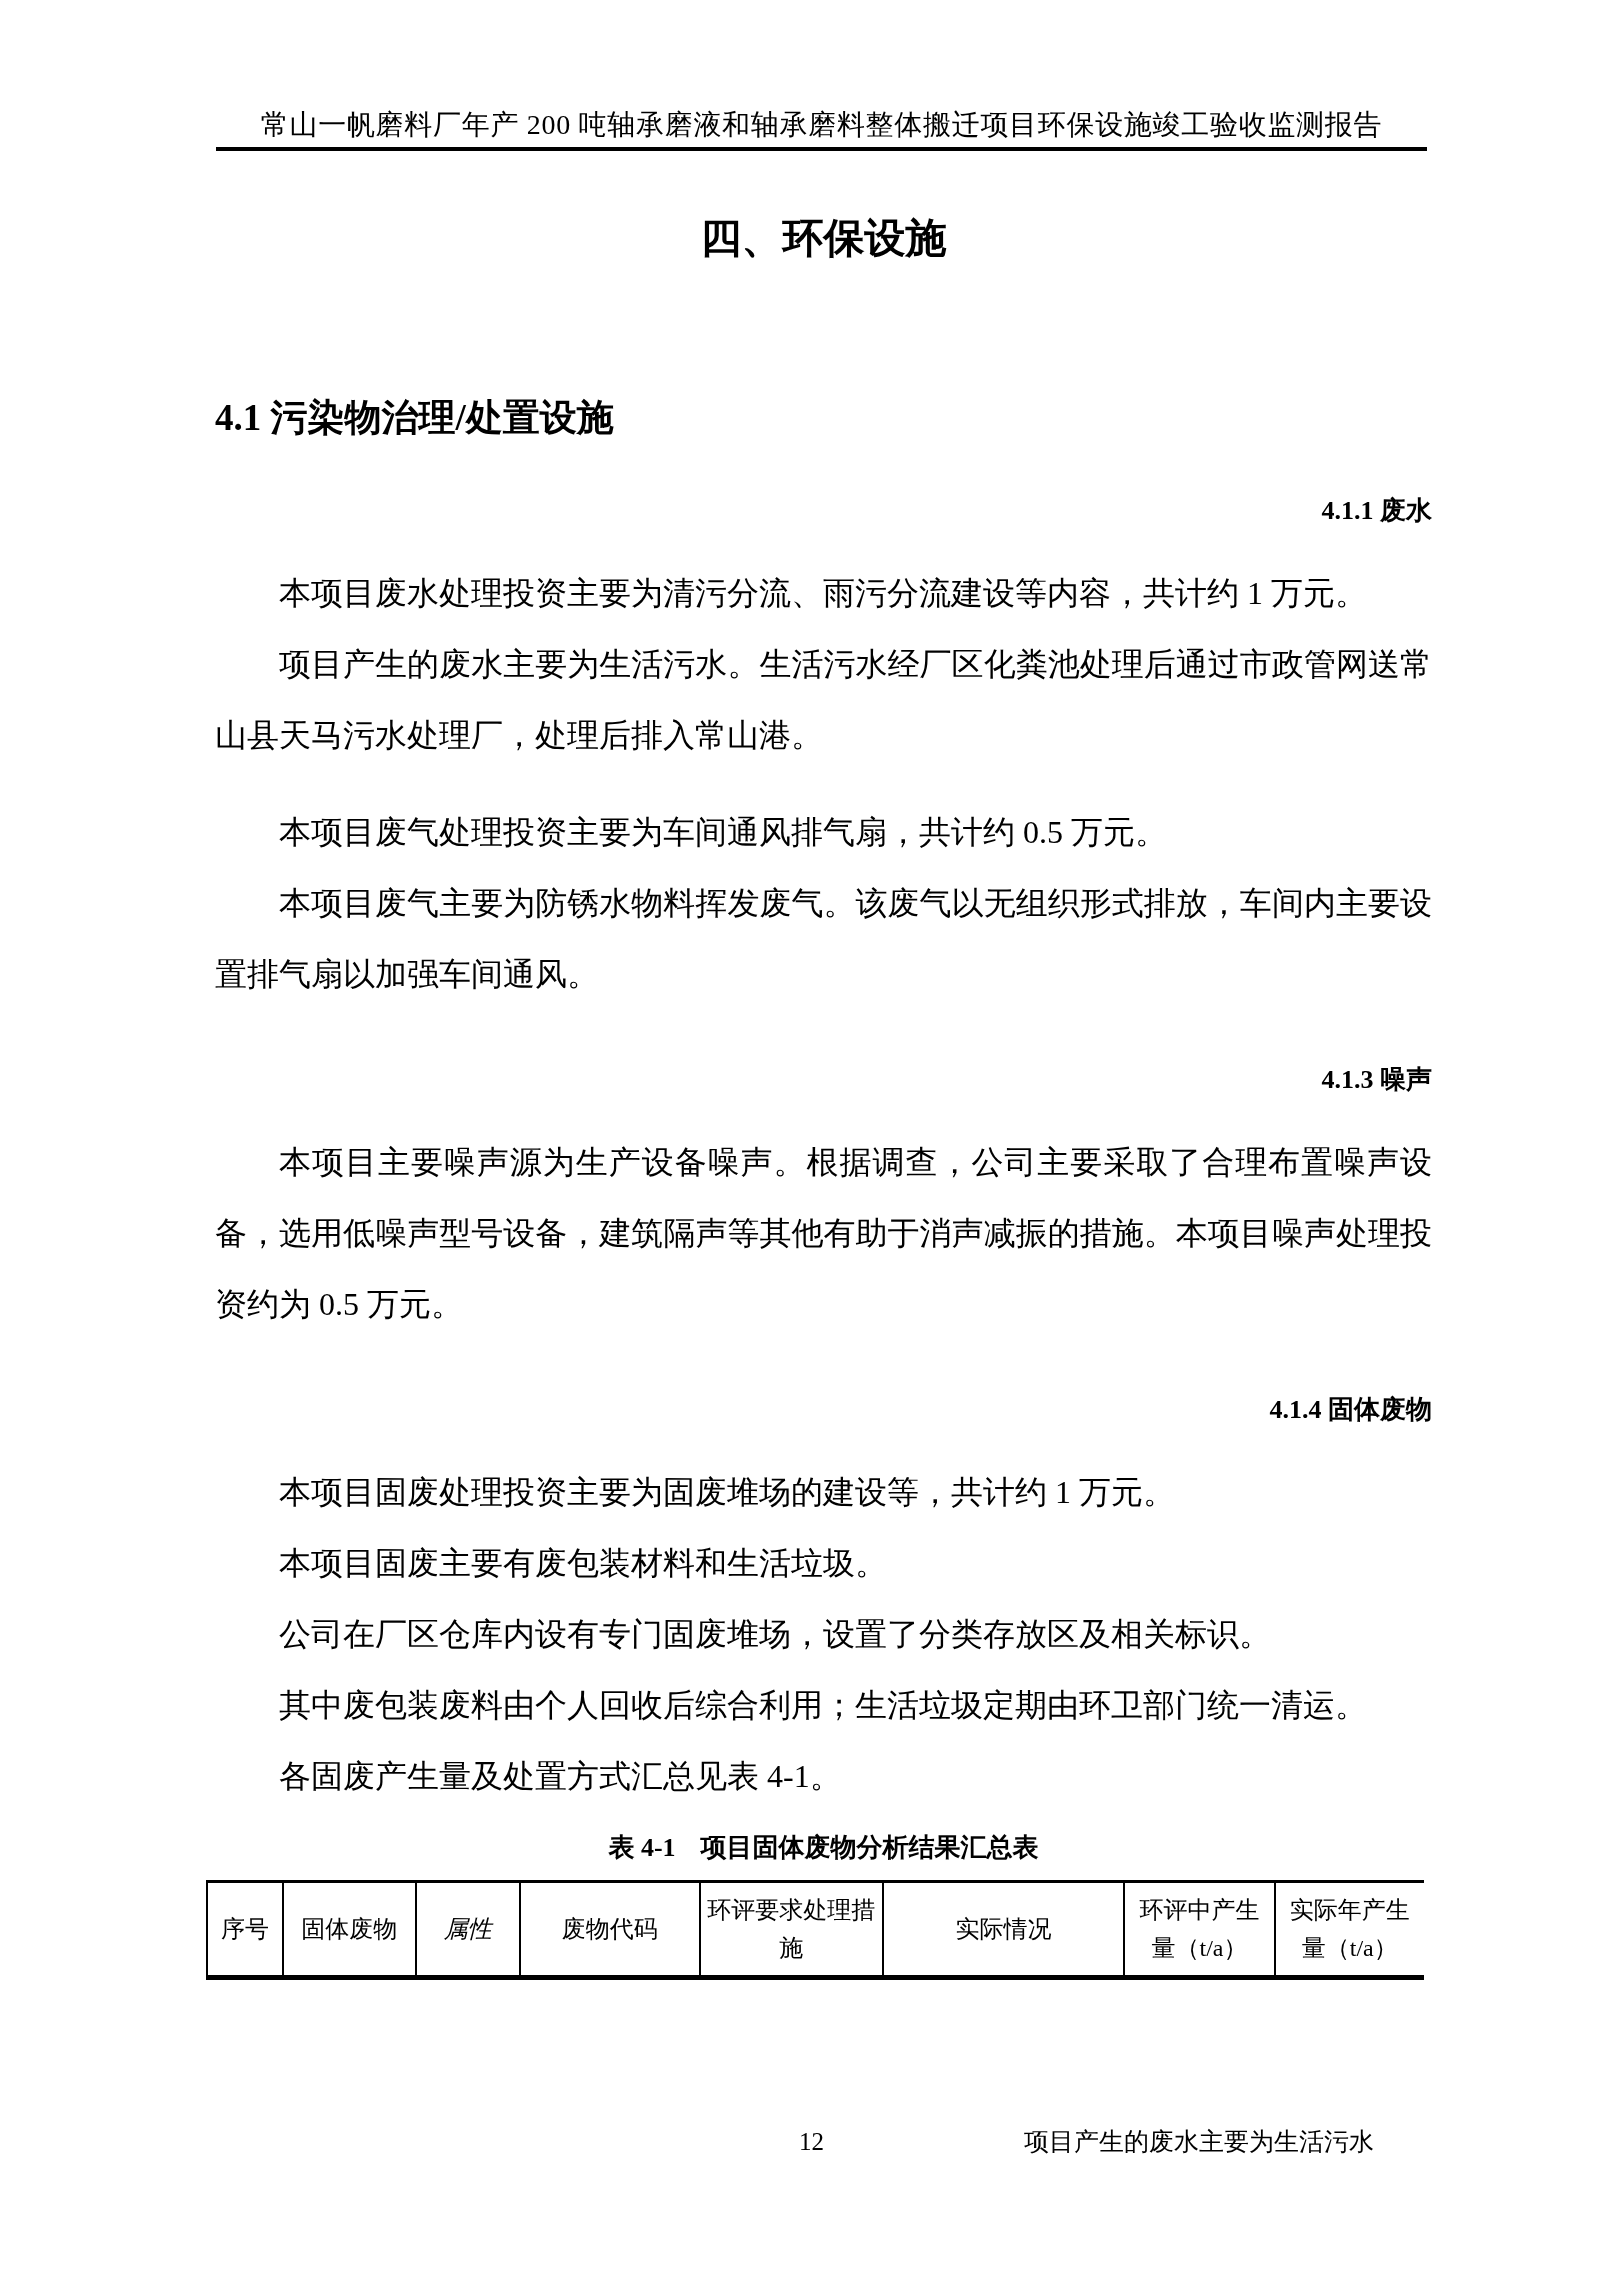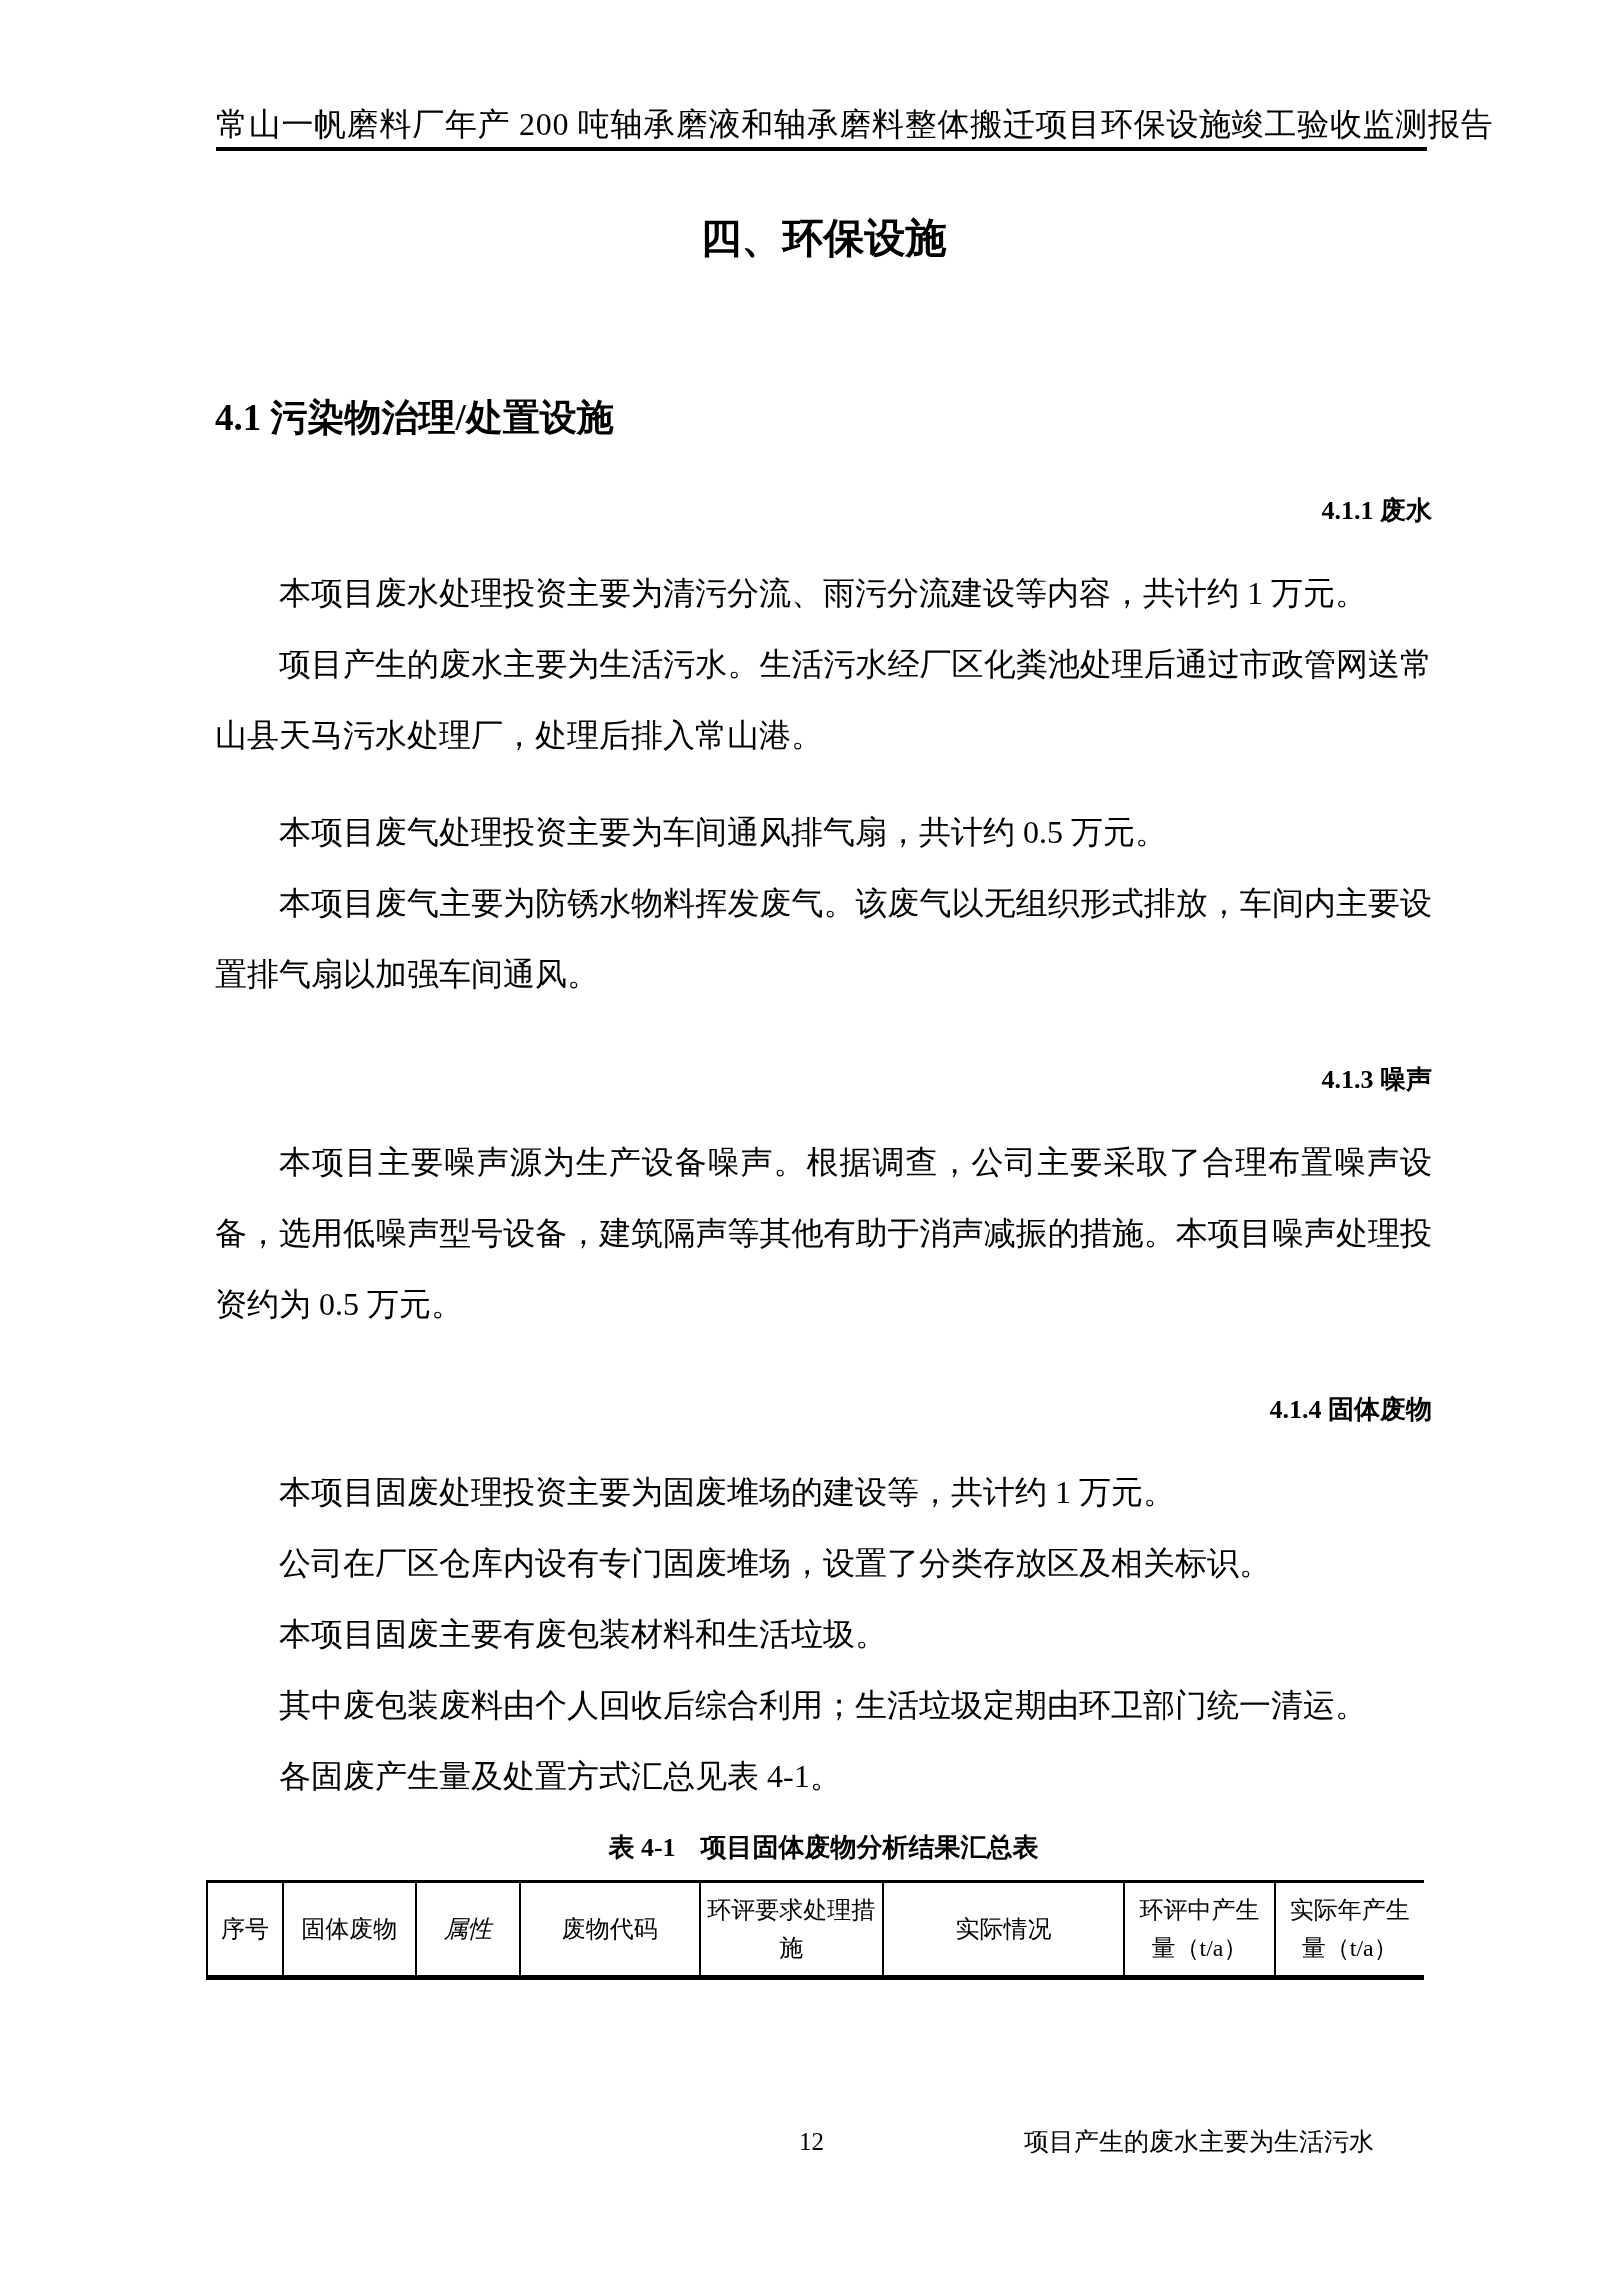--- a/index.html
+++ b/index.html
@@ -20,21 +20,21 @@
   .doc-header {
     position: absolute;
     top: 110px;
     left: 216px;
     width: 1211px;
     text-align: center;
     border-bottom: 4.6px solid #000000;
     padding-bottom: 7.9px;
   }
   .doc-header-text {
-    font-size: 32px;
+    font-size: 28px;
     line-height: 29px;
     letter-spacing: 0.7px;
     white-space: nowrap;
     text-align: center;
   }
   
   .content {
     position: absolute;
     top: 160px;
     left: 215px;
@@ -154,22 +154,22 @@
     <p class="para">项目产生的废水主要为生活污水。生活污水经厂区化粪池处理后通过市政管网送常山县天马污水处理厂，处理后排入常山港。</p>
 
     <p class="para first">本项目废气处理投资主要为车间通风排气扇，共计约 0.5 万元。</p>
     <p class="para">本项目废气主要为防锈水物料挥发废气。该废气以无组织形式排放，车间内主要设置排气扇以加强车间通风。</p>
 
     <h3 class="h3">4.1.3 噪声</h3>
     <p class="para first">本项目主要噪声源为生产设备噪声。根据调查，公司主要采取了合理布置噪声设备，选用低噪声型号设备，建筑隔声等其他有助于消声减振的措施。本项目噪声处理投资约为 0.5 万元。</p>
 
     <h3 class="h3">4.1.4 固体废物</h3>
     <p class="para first">本项目固废处理投资主要为固废堆场的建设等，共计约 1 万元。</p>
+    <p class="para">本项目固废主要有废包装材料和生活垃圾。</p>
     <p class="para">公司在厂区仓库内设有专门固废堆场，设置了分类存放区及相关标识。</p>
-    <p class="para">本项目固废主要有废包装材料和生活垃圾。</p>
     <p class="para">其中废包装废料由个人回收后综合利用；生活垃圾定期由环卫部门统一清运。</p>
     <p class="para">各固废产生量及处置方式汇总见表 4-1。</p>
 
     <div class="table-caption">
       <span class="cap-label">表 4-1</span><span>项目固体废物分析结果汇总表</span>
     </div>
 
     <table class="data-table">
       <thead>
         <tr>

